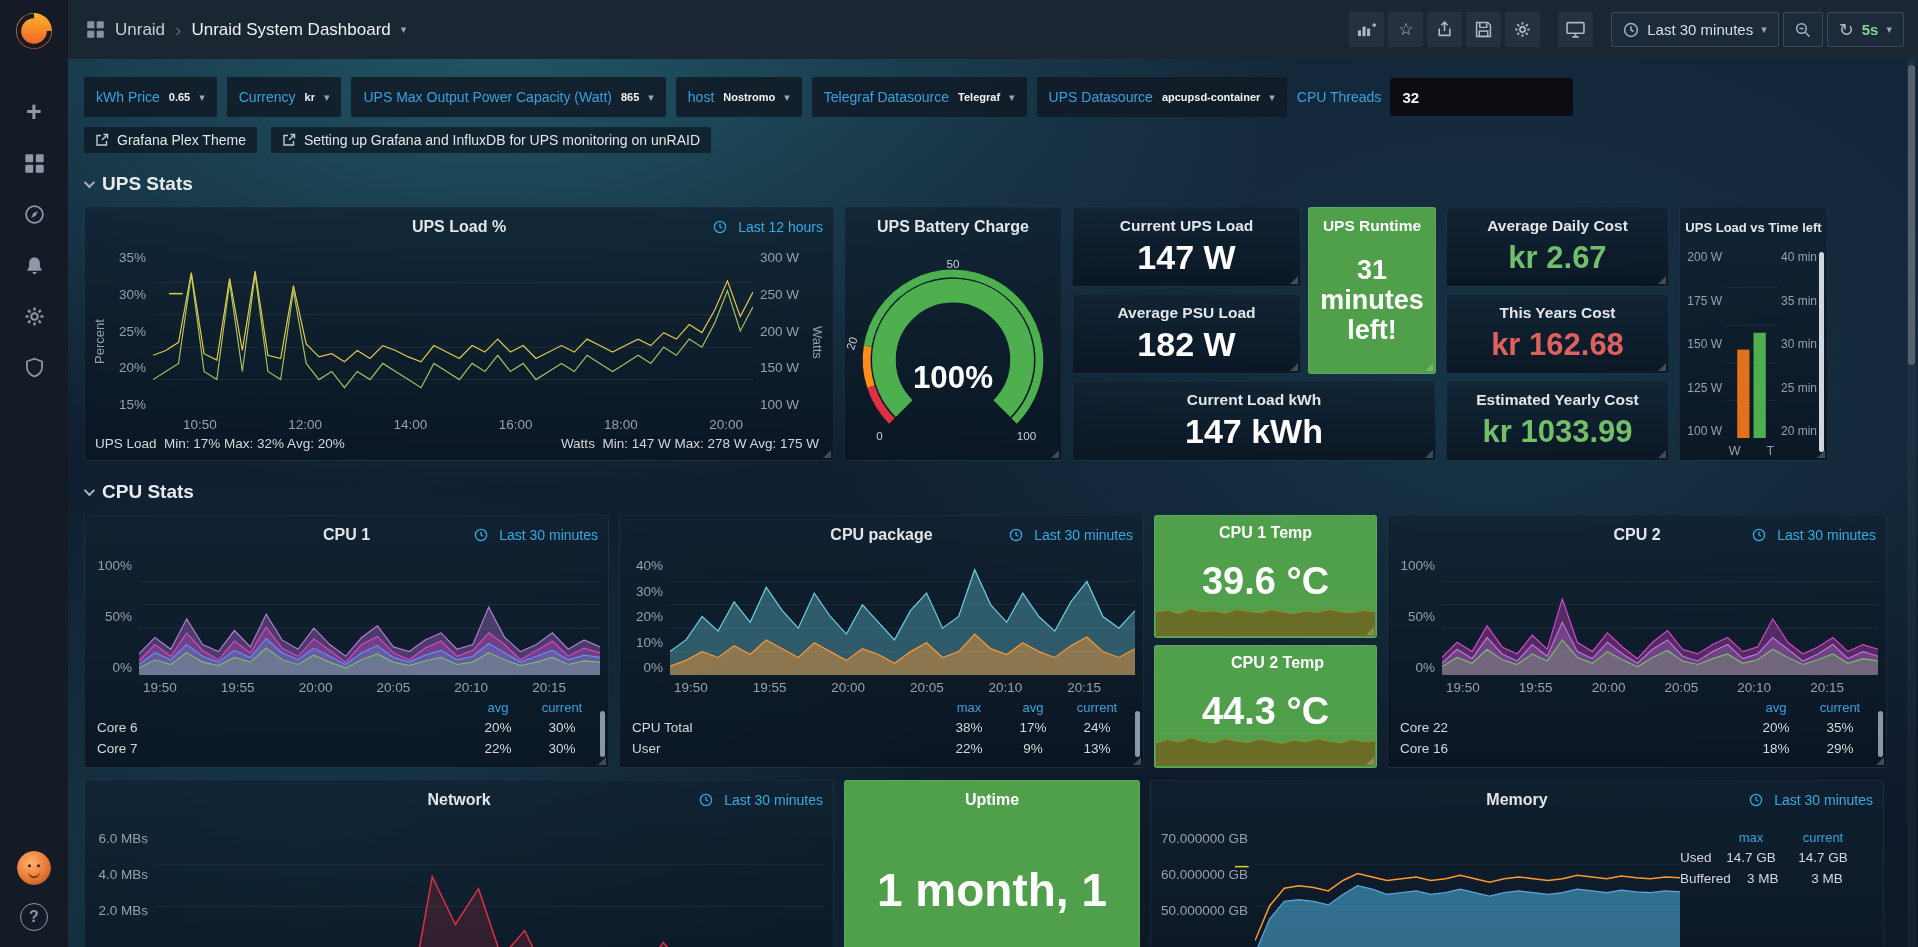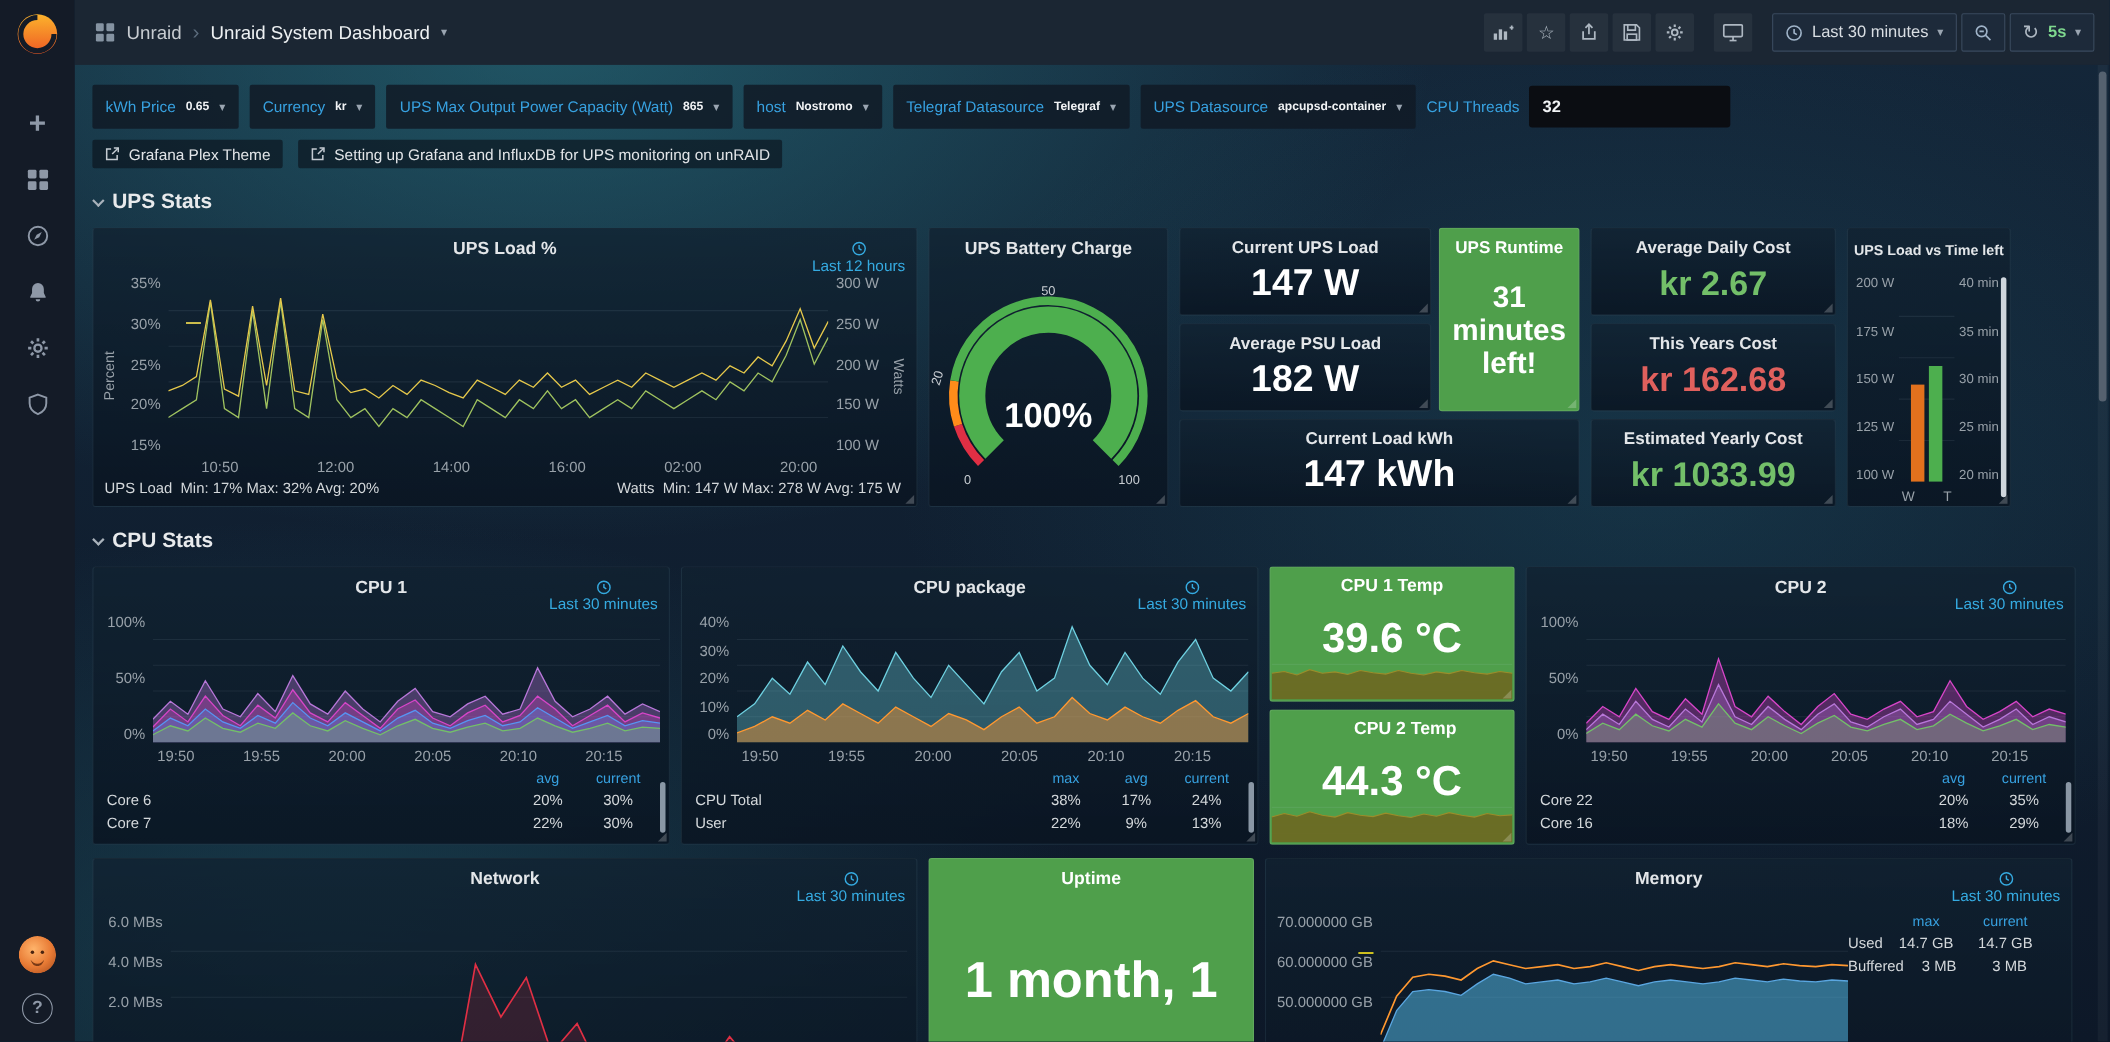--- a/index.html
+++ b/index.html
@@ -50,21 +50,21 @@
 .section-h .chev{width:8px;height:8px;border-right:2px solid #a9b2bb;border-bottom:2px solid #a9b2bb;transform:rotate(45deg) translateY(-2px);}
 .section-title{font-size:19px;font-weight:bold;color:#e8eaec;}
 .row{display:flex;gap:10px;margin-top:12px;}
 
 .panel{position:relative;border-radius:3px;background:linear-gradient(180deg,rgba(17,34,49,0.78),rgba(10,21,34,0.88));border:1px solid rgba(140,190,210,0.10);}
 .panel::after{content:"";position:absolute;right:2px;bottom:2px;width:0;height:0;border-left:8px solid transparent;border-bottom:8px solid rgba(255,255,255,0.22);}
 .p-green{background:#4f9f4b;border-color:rgba(255,255,255,0.10);}
 .panel-header{position:relative;height:38px;display:flex;align-items:center;justify-content:center;flex:0 0 auto;}
 .panel-title{font-size:16px;font-weight:bold;color:#e3e6e9;cursor:pointer;white-space:nowrap;}
 .p-green .panel-title{color:#fff;}
-.panel-time{position:absolute;right:10px;top:11px;display:flex;align-items:center;gap:0;color:#35aae0;font-size:14px;cursor:pointer;flex-direction:column;}
+.panel-time{position:absolute;right:10px;top:11px;display:flex;align-items:center;gap:11px;color:#35aae0;font-size:14px;cursor:pointer;}
 .panel-time svg{width:14px;height:14px;}
 .p-chart{display:flex;flex-direction:column;}
 .chart-wrap{display:flex;flex:1;min-height:0;padding:4px 8px 0 6px;}
 .vlabel{writing-mode:vertical-rl;transform:rotate(180deg);color:#98a1a9;font-size:13px;display:flex;align-items:center;justify-content:center;width:16px;}
 .vlabel.rgt{transform:none;}
 .yaxis{display:flex;flex-direction:column;justify-content:space-between;font-size:13.5px;color:#98a1a9;padding:0 7px 22px 0;text-align:right;}
 .yaxis.rgt{text-align:left;padding:0 0 22px 7px;}
 .yaxis.nopad{padding-bottom:0;}
 .yaxis.compact{justify-content:flex-start;gap:21px;padding-top:8px;}
 .plot-col{flex:1;display:flex;flex-direction:column;min-width:0;}
@@ -372,21 +372,21 @@
                   <line x1="0" y1="80" x2="100" y2="80" stroke="rgba(210,230,240,0.08)" stroke-width="1" vector-effect="non-scaling-stroke"></line>
                   <polyline points="0.00,80.00 2.13,75.00 4.26,70.00 6.38,15.00 8.51,75.00 10.64,80.00 12.77,20.00 14.89,75.00 17.02,15.00 19.15,75.00 21.28,80.00 23.40,25.00 25.53,70.00 27.66,80.00 29.79,75.00 31.91,85.00 34.04,75.00 36.17,80.00 38.30,70.00 40.43,75.00 42.55,80.00 44.68,85.00 46.81,70.00 48.94,75.00 51.06,80.00 53.19,70.00 55.32,75.00 57.45,65.00 59.57,75.00 61.70,70.00 63.83,80.00 65.96,75.00 68.09,70.00 70.21,75.00 72.34,65.00 74.47,70.00 76.60,75.00 78.72,70.00 80.85,65.00 82.98,70.00 85.11,60.00 87.23,65.00 89.36,55.00 91.49,60.00 93.62,45.00 95.74,25.00 97.87,50.00 100.00,35.00" fill="none" stroke="#9fc25f" stroke-width="1.2" vector-effect="non-scaling-stroke"></polyline>
                   <polyline points="0.00,65.00 2.13,62.00 4.26,57.00 6.38,14.00 8.51,64.00 10.64,68.00 12.77,17.50 14.89,62.00 17.02,13.00 19.15,65.00 21.28,67.00 23.40,22.00 25.53,58.00 27.66,66.00 29.79,64.00 31.91,69.00 34.04,62.00 36.17,67.00 38.30,59.00 40.43,62.00 42.55,66.00 44.68,69.00 46.81,59.00 48.94,63.00 51.06,67.00 53.19,59.00 55.32,63.00 57.45,55.00 59.57,63.00 61.70,59.00 63.83,67.00 65.96,63.00 68.09,59.00 70.21,63.00 72.34,55.00 74.47,59.00 76.60,63.00 78.72,59.00 80.85,55.00 82.98,59.00 85.11,51.00 87.23,55.00 89.36,46.00 91.49,51.00 93.62,37.00 95.74,19.00 97.87,41.00 100.00,26.00" fill="none" stroke="#e5c84b" stroke-width="1.2" vector-effect="non-scaling-stroke"></polyline>
                 </svg>
               </div>
             <div class="xaxis" style="padding:3px 10px 0 30px;">
               <span>10:50</span>
                 <span>12:00</span>
                 <span>14:00</span>
                 <span>16:00</span>
-                <span>02:00</span>
+                <span>18:00</span>
                 <span>20:00</span>
             </div>
           </div>
           <div class="yaxis rgt" style="width:56px;">
             <span>300 W</span>
               <span>250 W</span>
               <span>200 W</span>
               <span>150 W</span>
               <span>100 W</span>
           </div>

